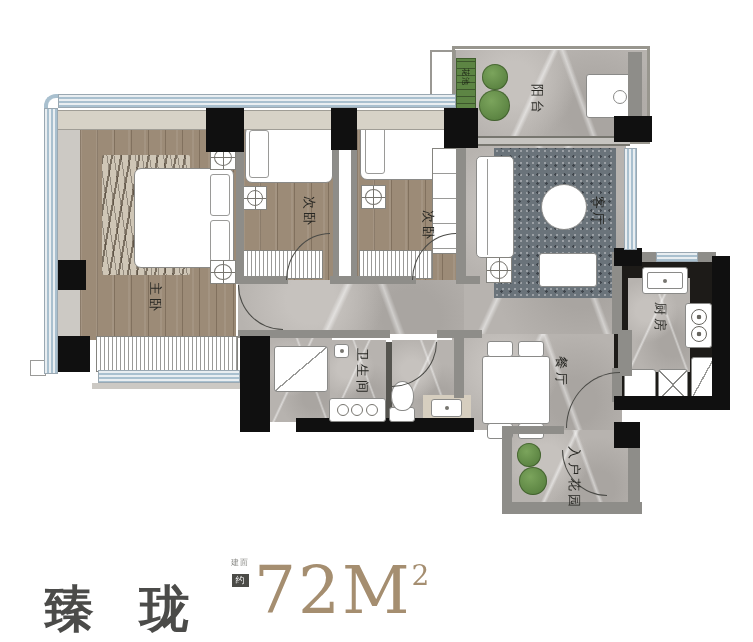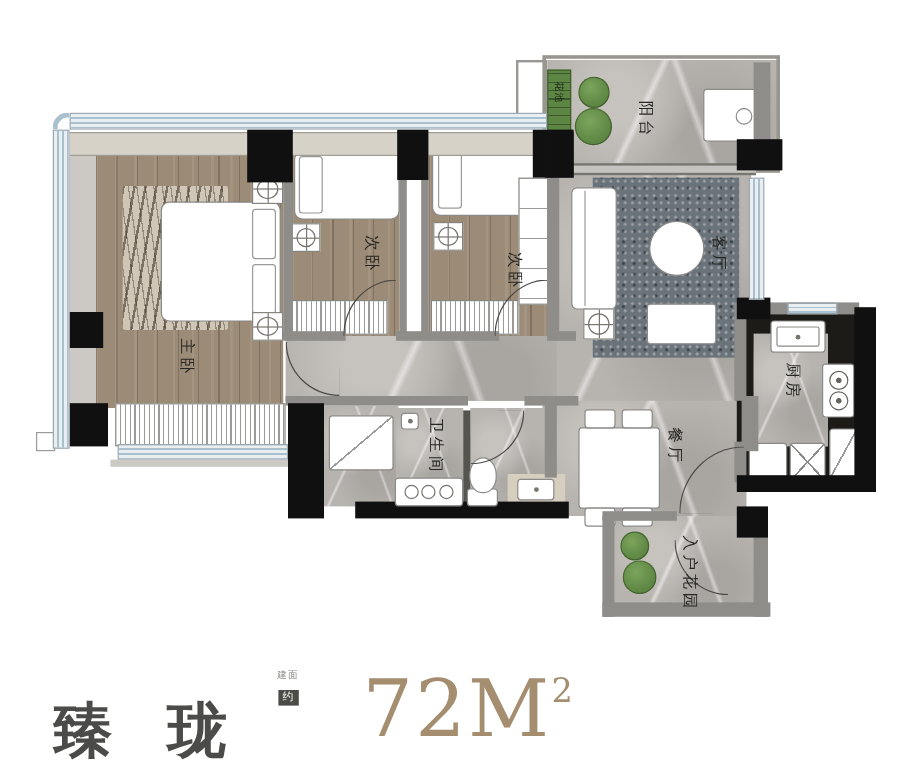--- a/index.html
+++ b/index.html
@@ -74,21 +74,21 @@
         border:1.2px solid #8a8a88;border-radius:50%;}
   .sink::before{content:"";position:absolute;inset:4px;border:1px solid #8a8a88;border-radius:2px;}
   
   #footer-name{position:absolute;left:44px;top:556px;font-family:"DejaVu Serif",serif;
         font-size:50px;font-weight:600;letter-spacing:14px;color:var(--project-name-text,#4b4b49);z-index:9;margin-top:20px;}
   #area-badge{position:absolute;left:228px;top:557px;width:24px;text-align:center;z-index:9;}
   #area-badge .tp{font-size:8px;color:#8a8a86;letter-spacing:1px;}
   #area-badge .bx{display:inline-block;margin-top:2px;background:#4b4b47;color:#fff;font-size:9px;
         padding:1px 4px;line-height:11px;}
   #area-value{position:absolute;left:254px;top:540px;font-family:"DejaVu Serif",serif;
-        font-size:66px;line-height:72px;color:var(--area-text,#a58e70);letter-spacing:2px;z-index:9;margin-left:48px;}
+        font-size:66px;line-height:72px;color:var(--area-text,#a58e70);letter-spacing:2px;z-index:9;}
   #area-value sup{font-size:28px;vertical-align:28px;letter-spacing:0;}
 </style>
 </head>
 <body>
 
 <div id="stage">
 
   <div class="abs wood" style="left:80px;top:130px;width:156px;height:210px"></div>
   <div class="abs wood" style="left:243px;top:130px;width:90px;height:150px"></div>
   <div class="abs wood" style="left:357px;top:124px;width:100px;height:156px"></div>

